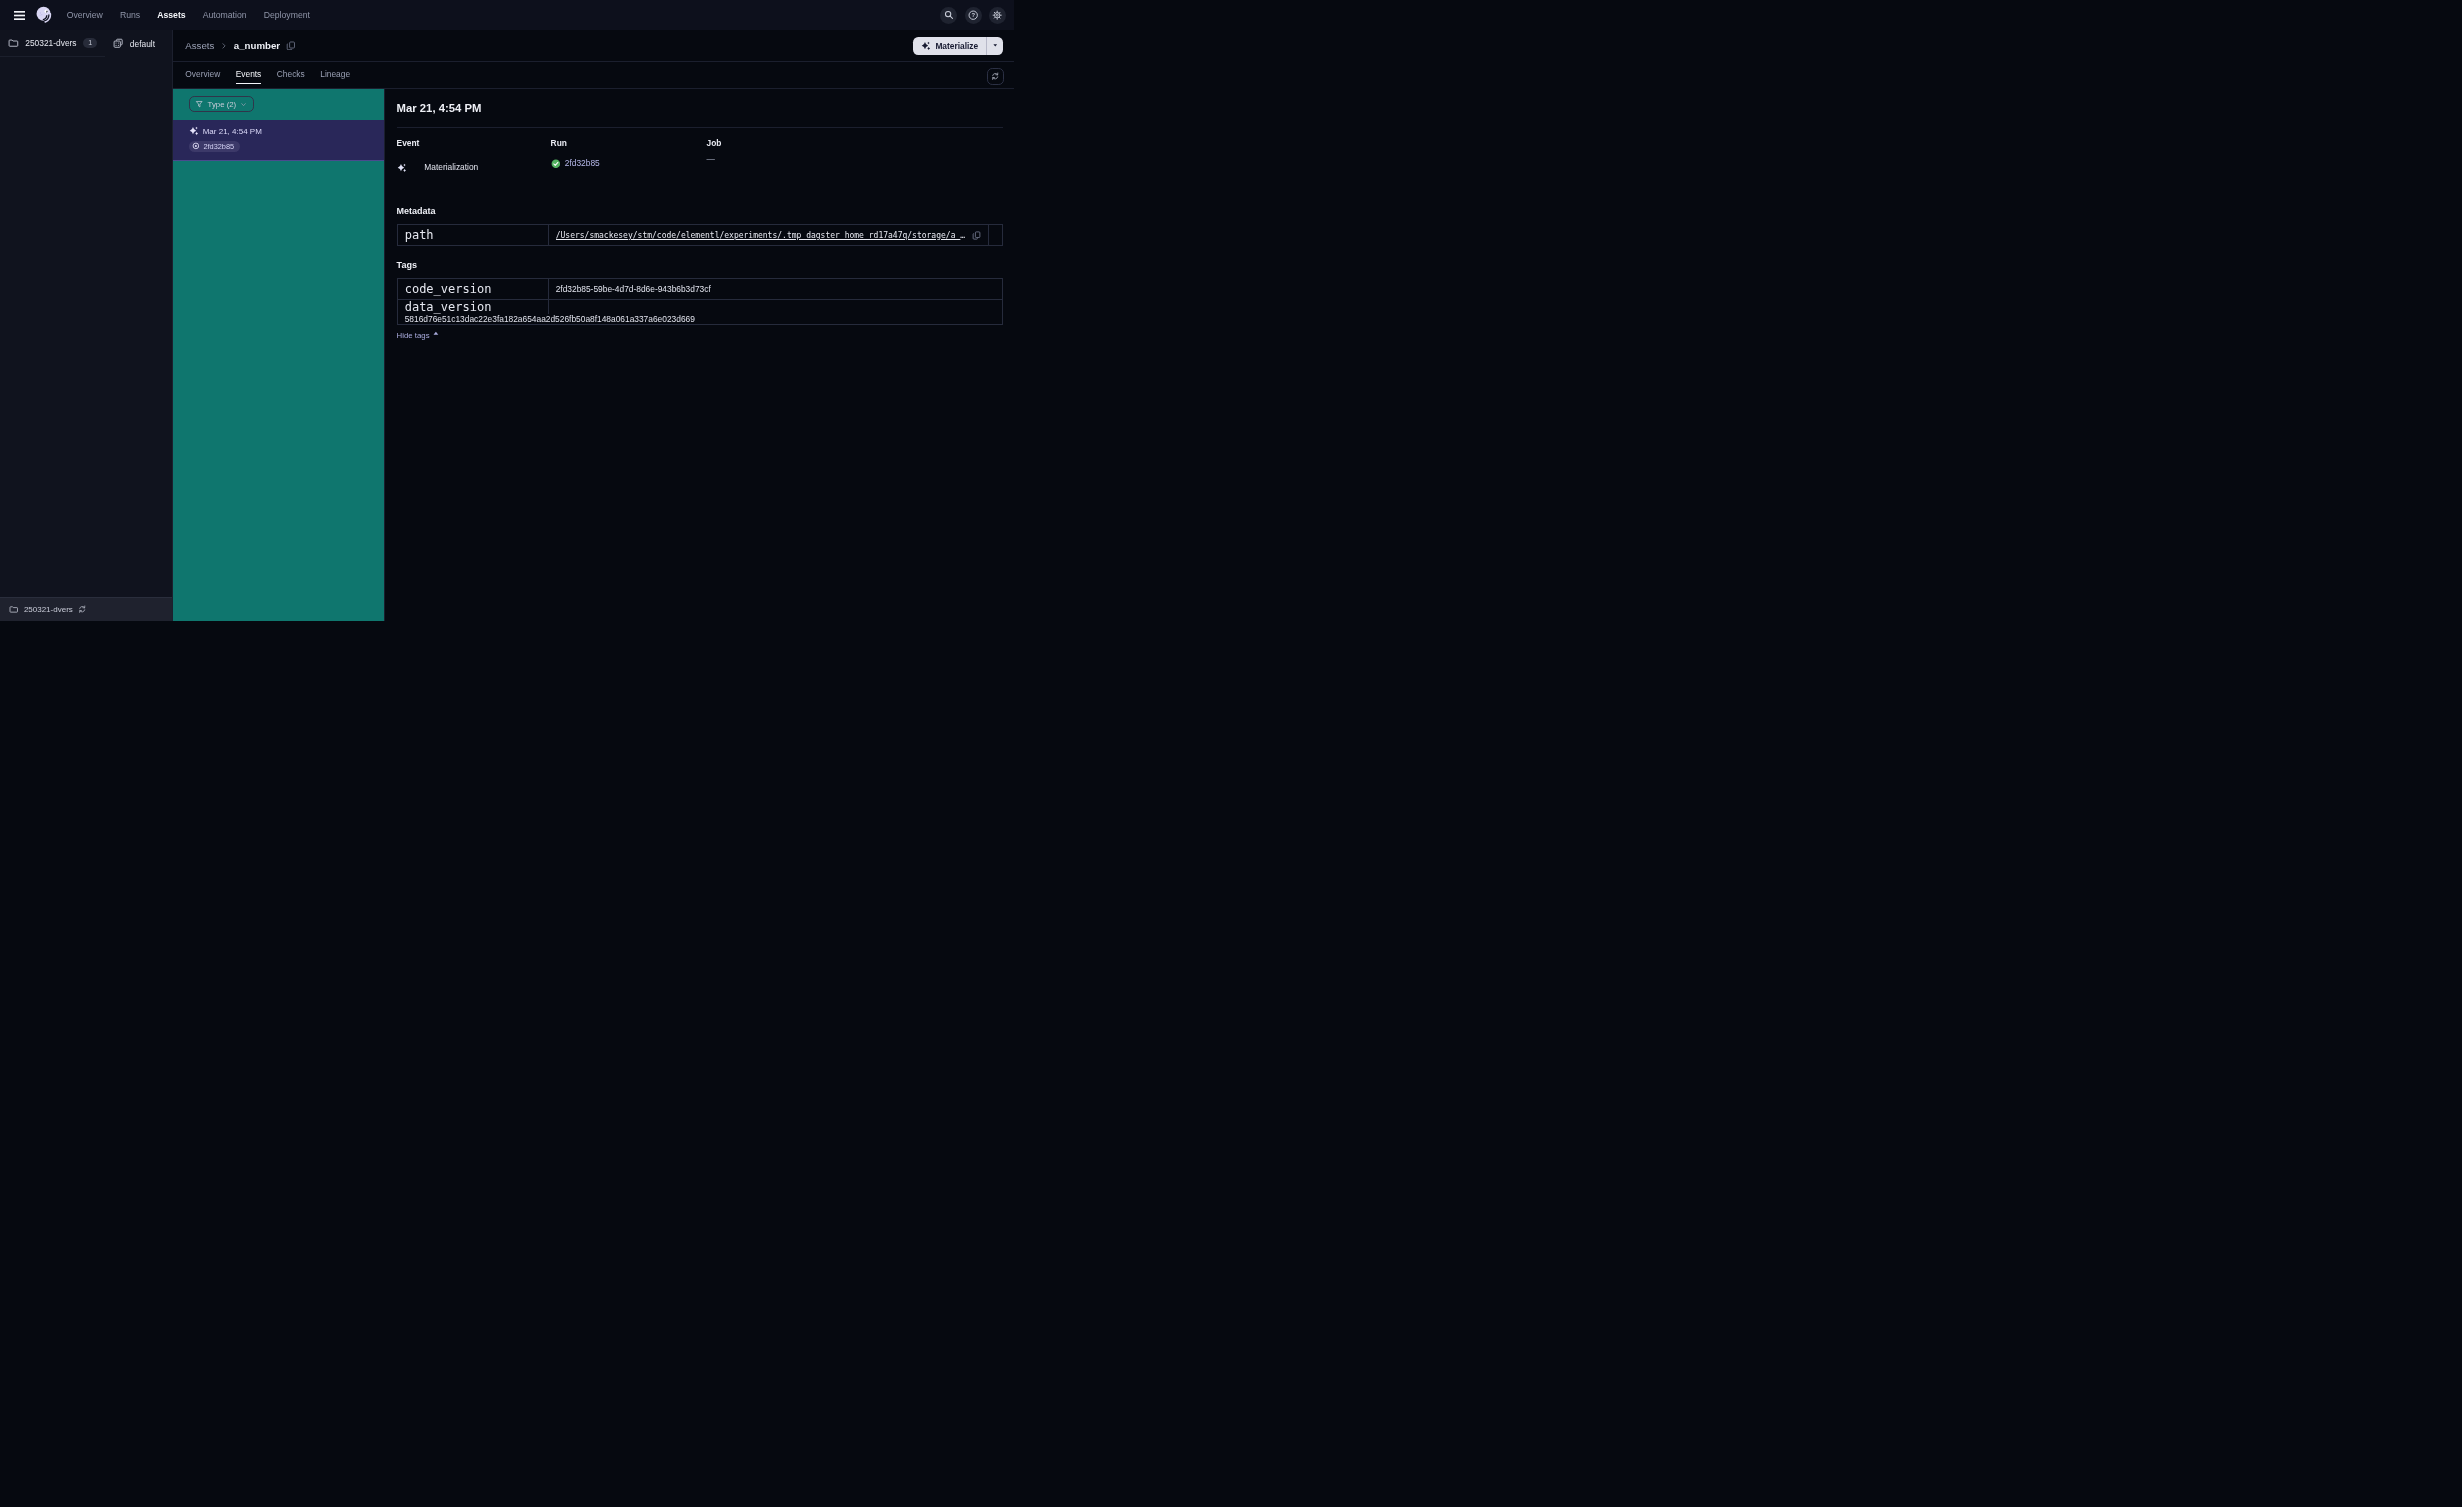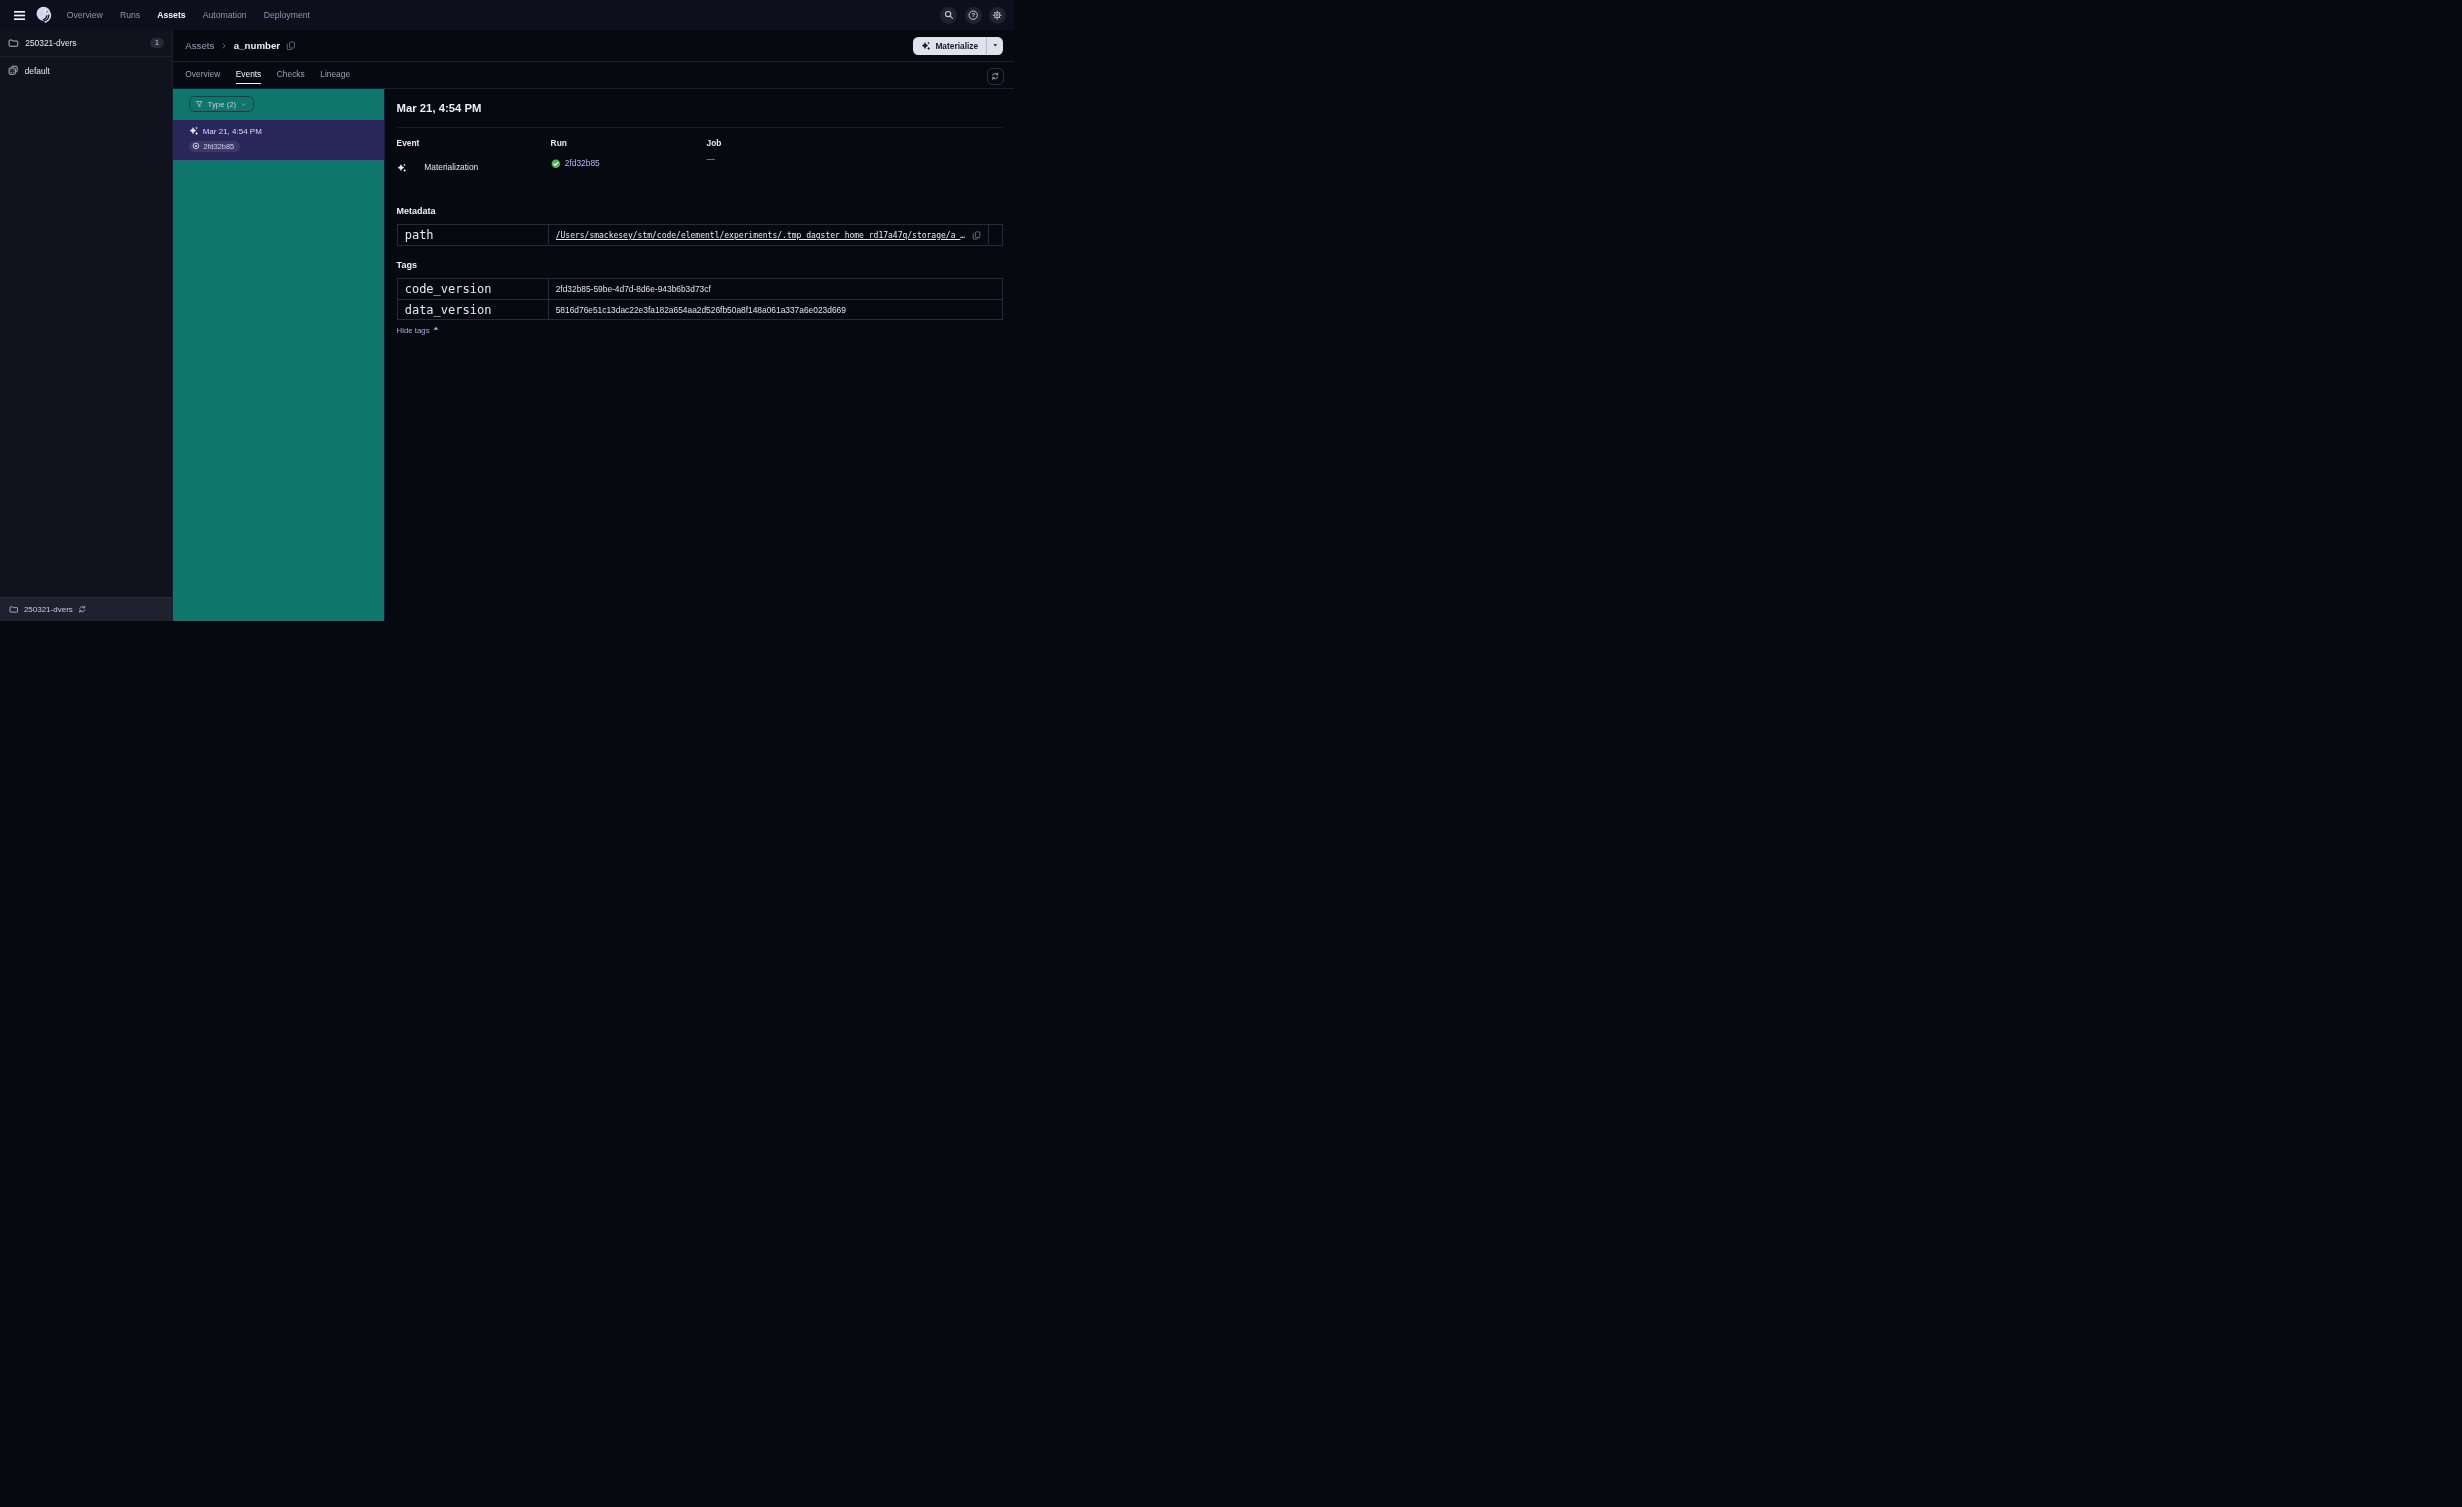--- a/index.html
+++ b/index.html
@@ -31,21 +31,21 @@
     width:17px; height:17px; border-radius:50%; background:#1f2330; border:none;
     display:flex; align-items:center; justify-content:center; color:#c9cdd9; cursor:pointer;
   }
 
   
   .shell { display:flex; height:591px; }
 
   
   .sidebar {
     width:173px; background:#10131e; border-right:0.6px solid #1c202e;
-    display:flex; flex-direction:column; position:relative; flex:none;
+    display:flex; flex-direction:row; position:relative; flex:none;
   }
   .side-item {
     height:27px; display:flex; align-items:center; gap:6.5px; padding:0 7.8px;
     font-size:8.4px; color:#e6e8f0; cursor:pointer;
   }
   .side-item.bordered { border-bottom:0.6px solid #1b1f2c; }
   .side-item .icon { color:#c3c7d4; flex:none; }
   .badge {
     margin-left:auto; background:#272b39; border-radius:6.5px; padding:1.3px 5.2px;
     font-size:7.1px; color:#c6cad6;
@@ -141,21 +141,21 @@
   .val-event { display:flex; align-items:center; gap:18px; font-size:8.4px; color:#e2e4ee;margin-top:8px; }
   .val-event .icon { color:#dfe1f5; }
   .val-run { display:flex; align-items:center; gap:4.5px; font-size:8.4px; color:#b6b8ea; cursor:pointer; }
   .val-job { font-size:8.4px; color:#9aa0b4; }
 
   .section-heading { font-size:9px; font-weight:700; color:#eef0f6; }
   .mt-meta { margin-top:34px; }
   .mt-tags { margin-top:14.2px; }
   .kv-table { margin-top:7.8px; border:0.6px solid #262b3c; }
   .kv-row { display:flex; min-height:20px; align-items:stretch; }
-  .kv-row + .kv-row { border-top:0.6px solid #262b3c; }
+  .kv-row + .kv-row { border-top:0.6px solid #262b3c;flex-direction:column; }
   .kv-key {
     width:151px; flex:none; border-right:0.6px solid #262b3c; display:flex; align-items:center;
     padding:0 7.1px; font-family:"DejaVu Sans Mono", monospace; font-size:12px; color:#e6e8f0;
   }
   .kv-val { flex:1; display:flex; align-items:center; padding:0 7.1px; font-size:8.4px; color:#e2e4ee; min-width:0; }
   .kv-actions { width:14.2px; flex:none; border-left:0.6px solid #262b3c; }
   .path-link {
     font-family:"DejaVu Sans Mono", monospace; font-size:8px; color:#e8eaf2;
     text-decoration:underline; cursor:pointer; white-space:nowrap; overflow:hidden; text-overflow:ellipsis;
   }

